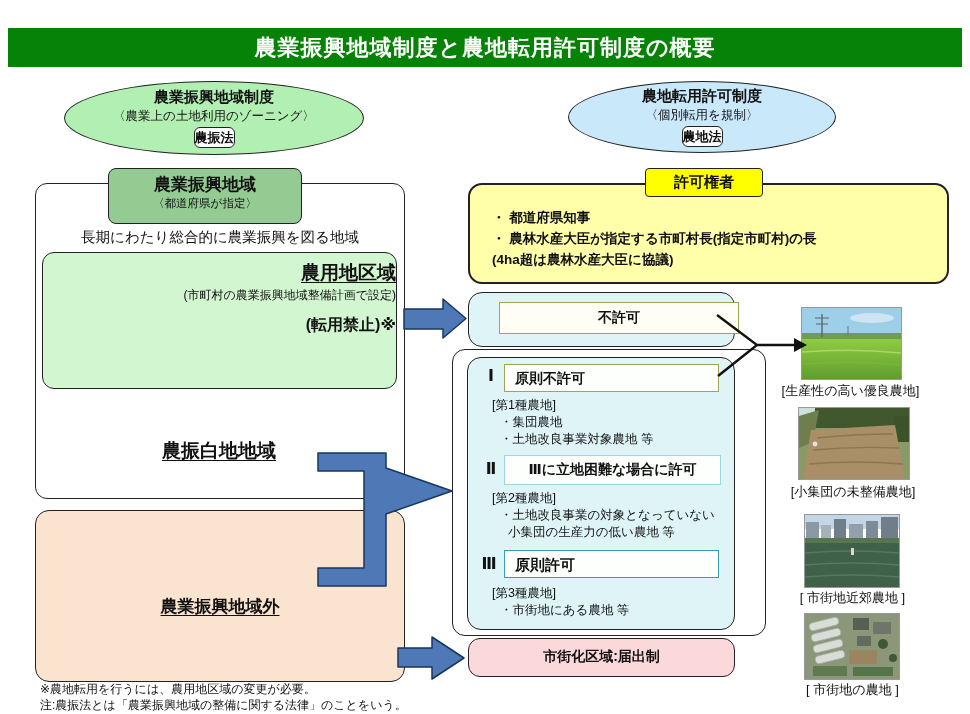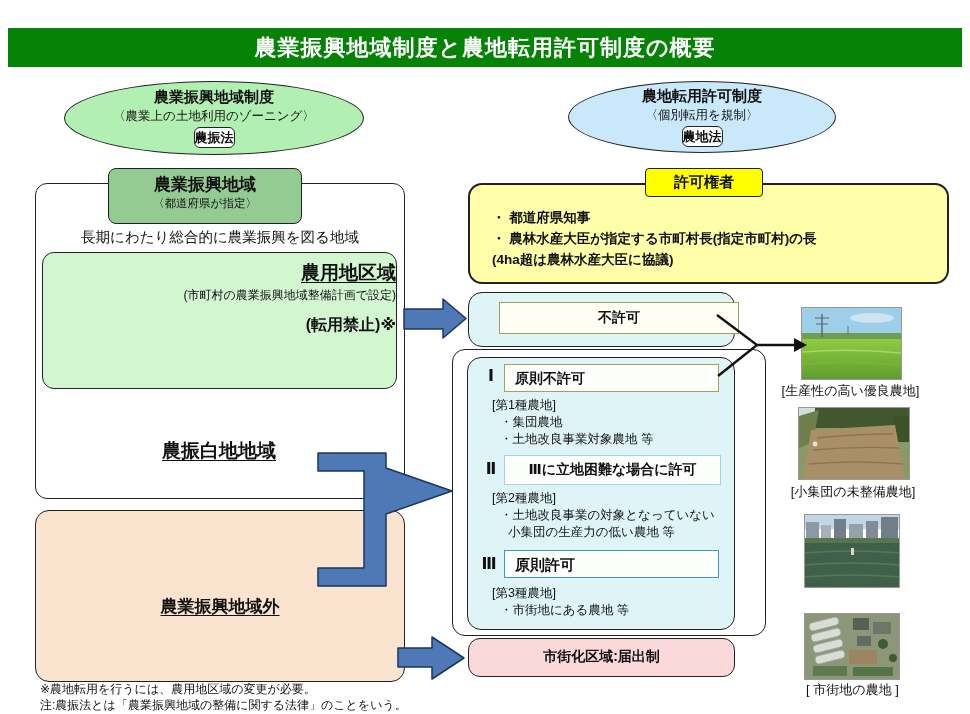--- a/index.html
+++ b/index.html
@@ -176,20 +176,21 @@
     <rect x="44" y="9" width="14" height="15" fill="#93a1ab"></rect>
     <rect x="61" y="6" width="12" height="18" fill="#7d8c96"></rect>
     <rect x="76" y="2" width="17" height="25" fill="#6f7e89"></rect>
     <rect x="0" y="23" width="94" height="6" fill="#57764f"></rect>
     <rect x="0" y="28" width="94" height="44" fill="#3f6149"></rect>
     <path d="M0,38 Q47,34 94,38" stroke="#55795c" stroke-width="1.4" fill="none"></path>
     <path d="M0,50 Q47,46 94,50" stroke="#55795c" stroke-width="1.4" fill="none"></path>
     <path d="M0,62 Q47,58 94,62" stroke="#55795c" stroke-width="1.4" fill="none"></path>
     <rect x="46" y="33" width="3" height="7" fill="#ddd8ce"></rect>
   </svg>
+  <div class="abs caption" style="left:770px;top:589px;width:165px;">[  市街地近郊農地  ]</div>
 
   <svg class="abs photo" style="left:804px;top:613px;" width="94" height="65" viewBox="0 0 94 65">
     <rect x="0" y="0" width="94" height="65" fill="#8c9678"></rect>
     <g fill="#d9ddd8" stroke="#a9aba4" stroke-width="0.8">
       <rect x="4" y="6" width="30" height="8" rx="4" transform="rotate(-14 19 10)"></rect>
       <rect x="6" y="17" width="30" height="8" rx="4" transform="rotate(-14 21 21)"></rect>
       <rect x="8" y="28" width="30" height="8" rx="4" transform="rotate(-14 23 32)"></rect>
       <rect x="10" y="39" width="30" height="8" rx="4" transform="rotate(-14 25 43)"></rect>
     </g>
     <rect x="48" y="4" width="16" height="12" fill="#5a5f55"></rect>

